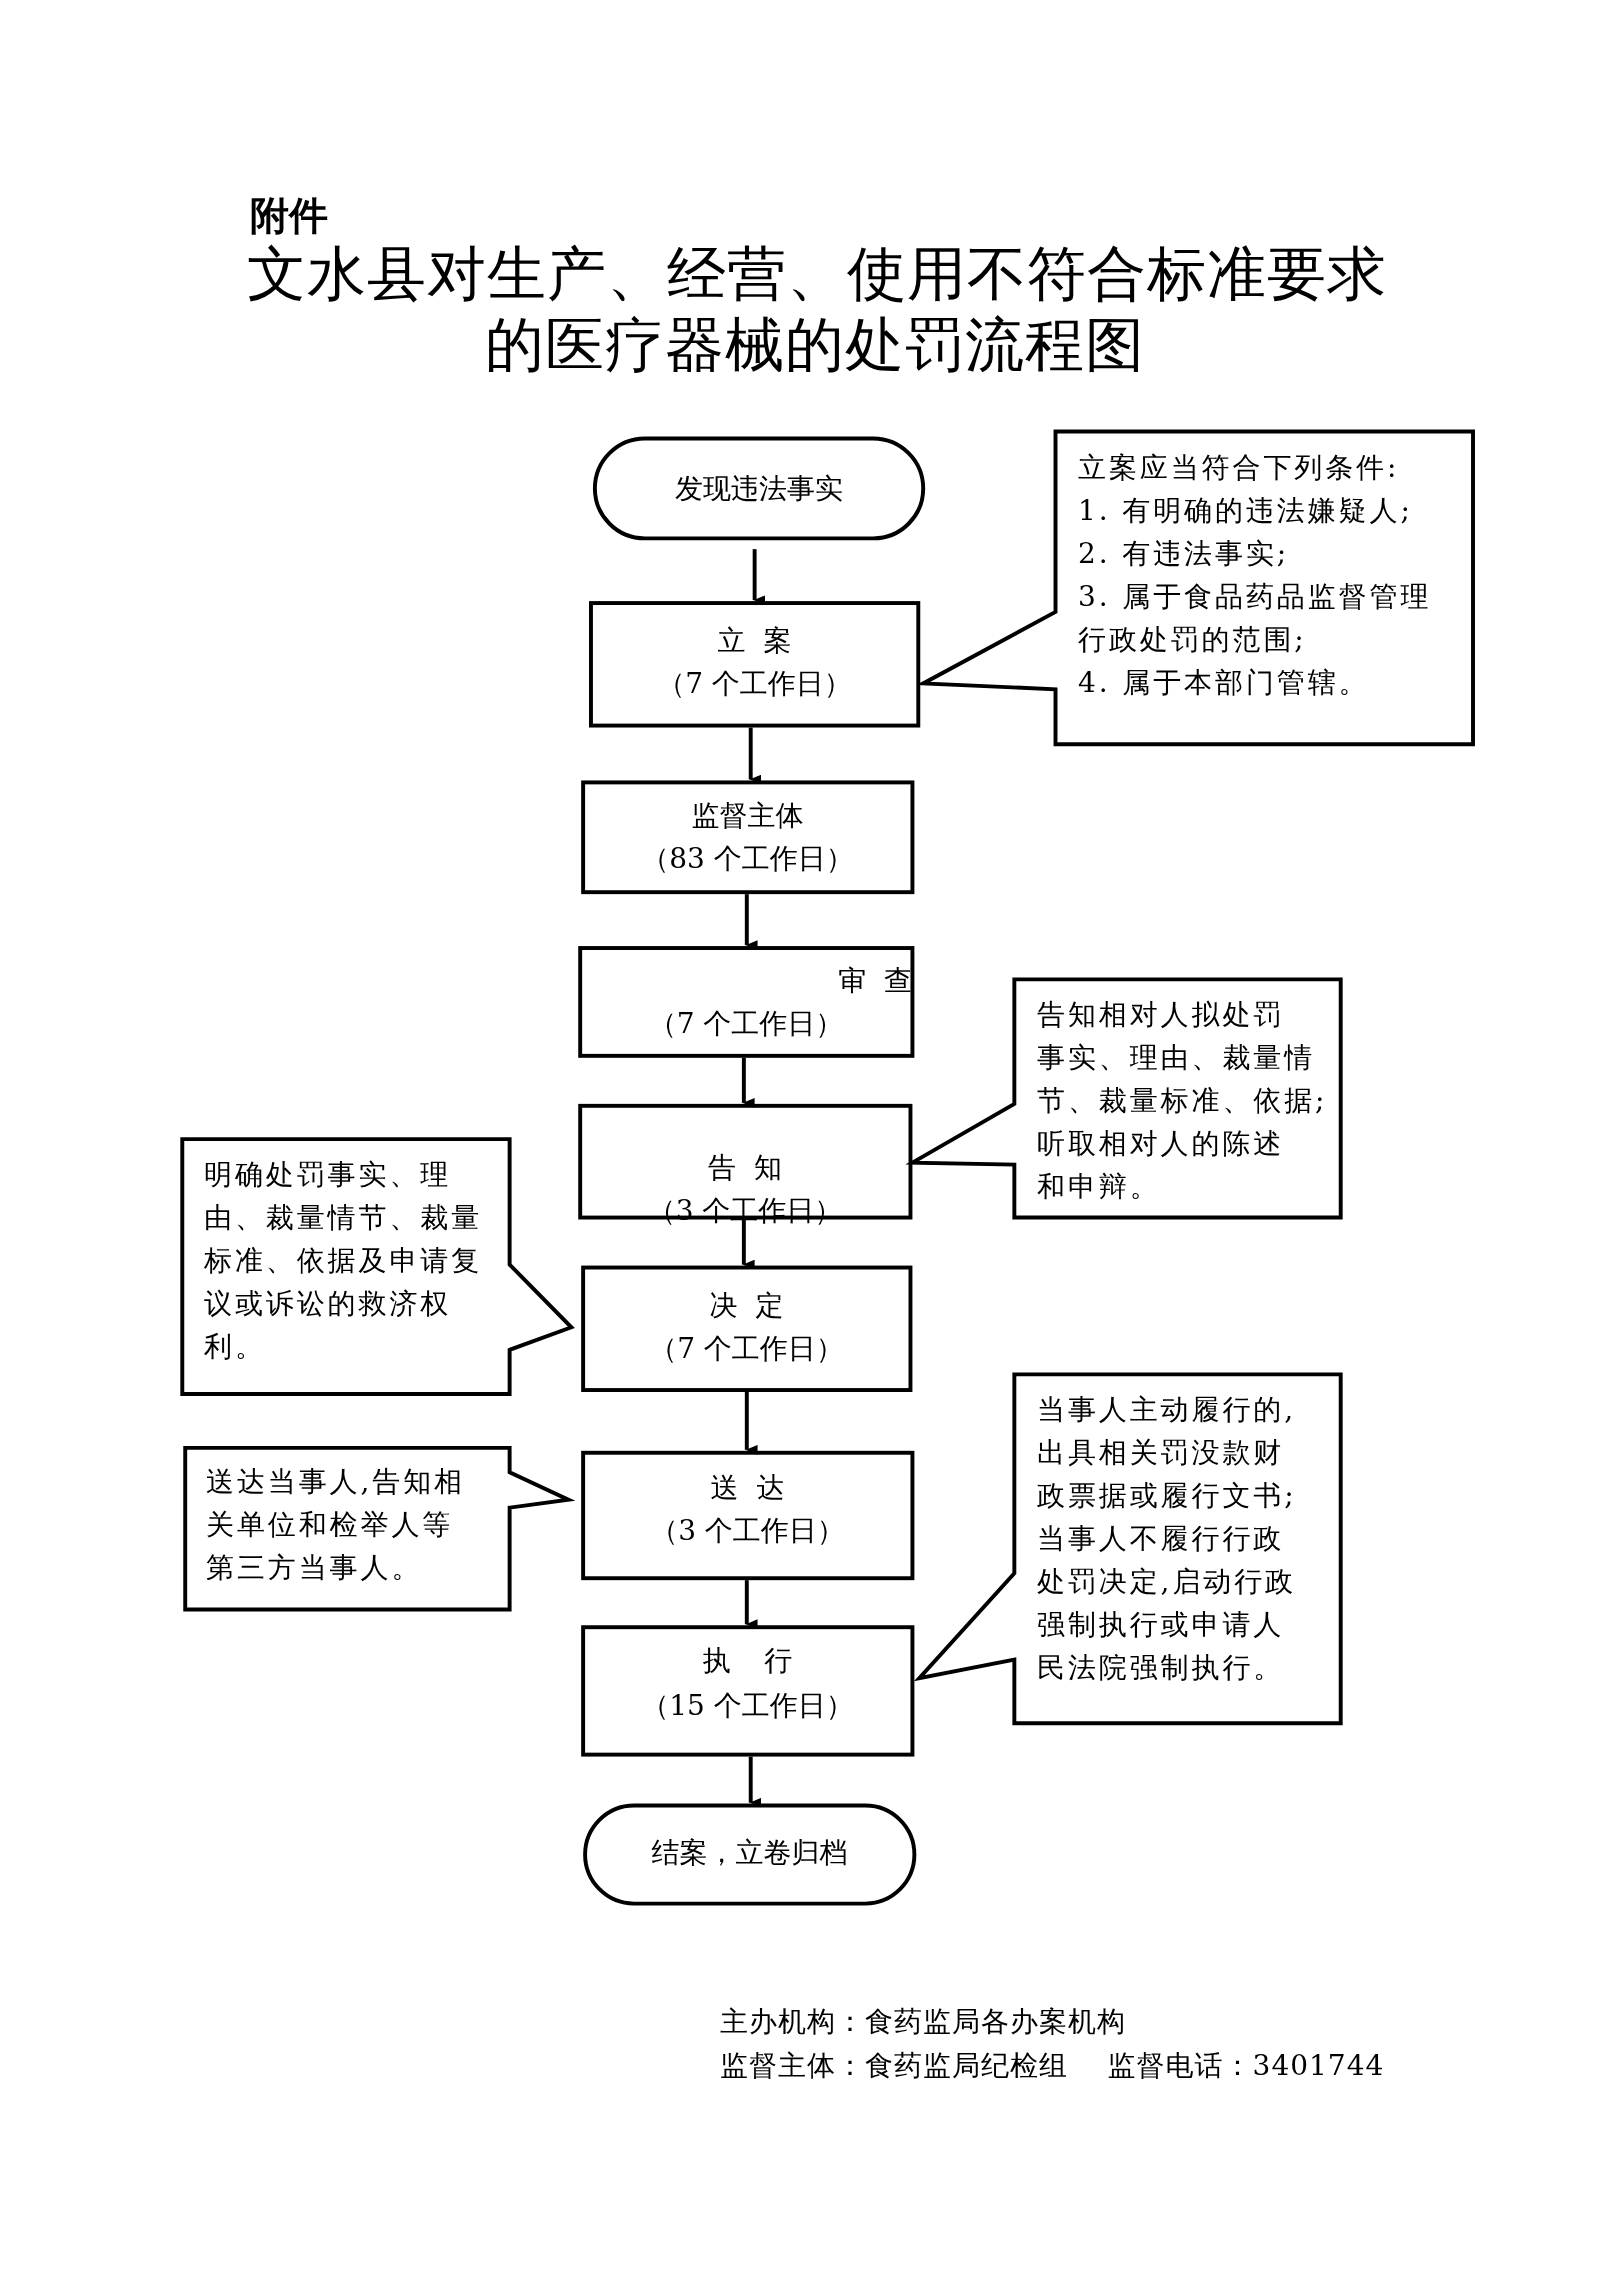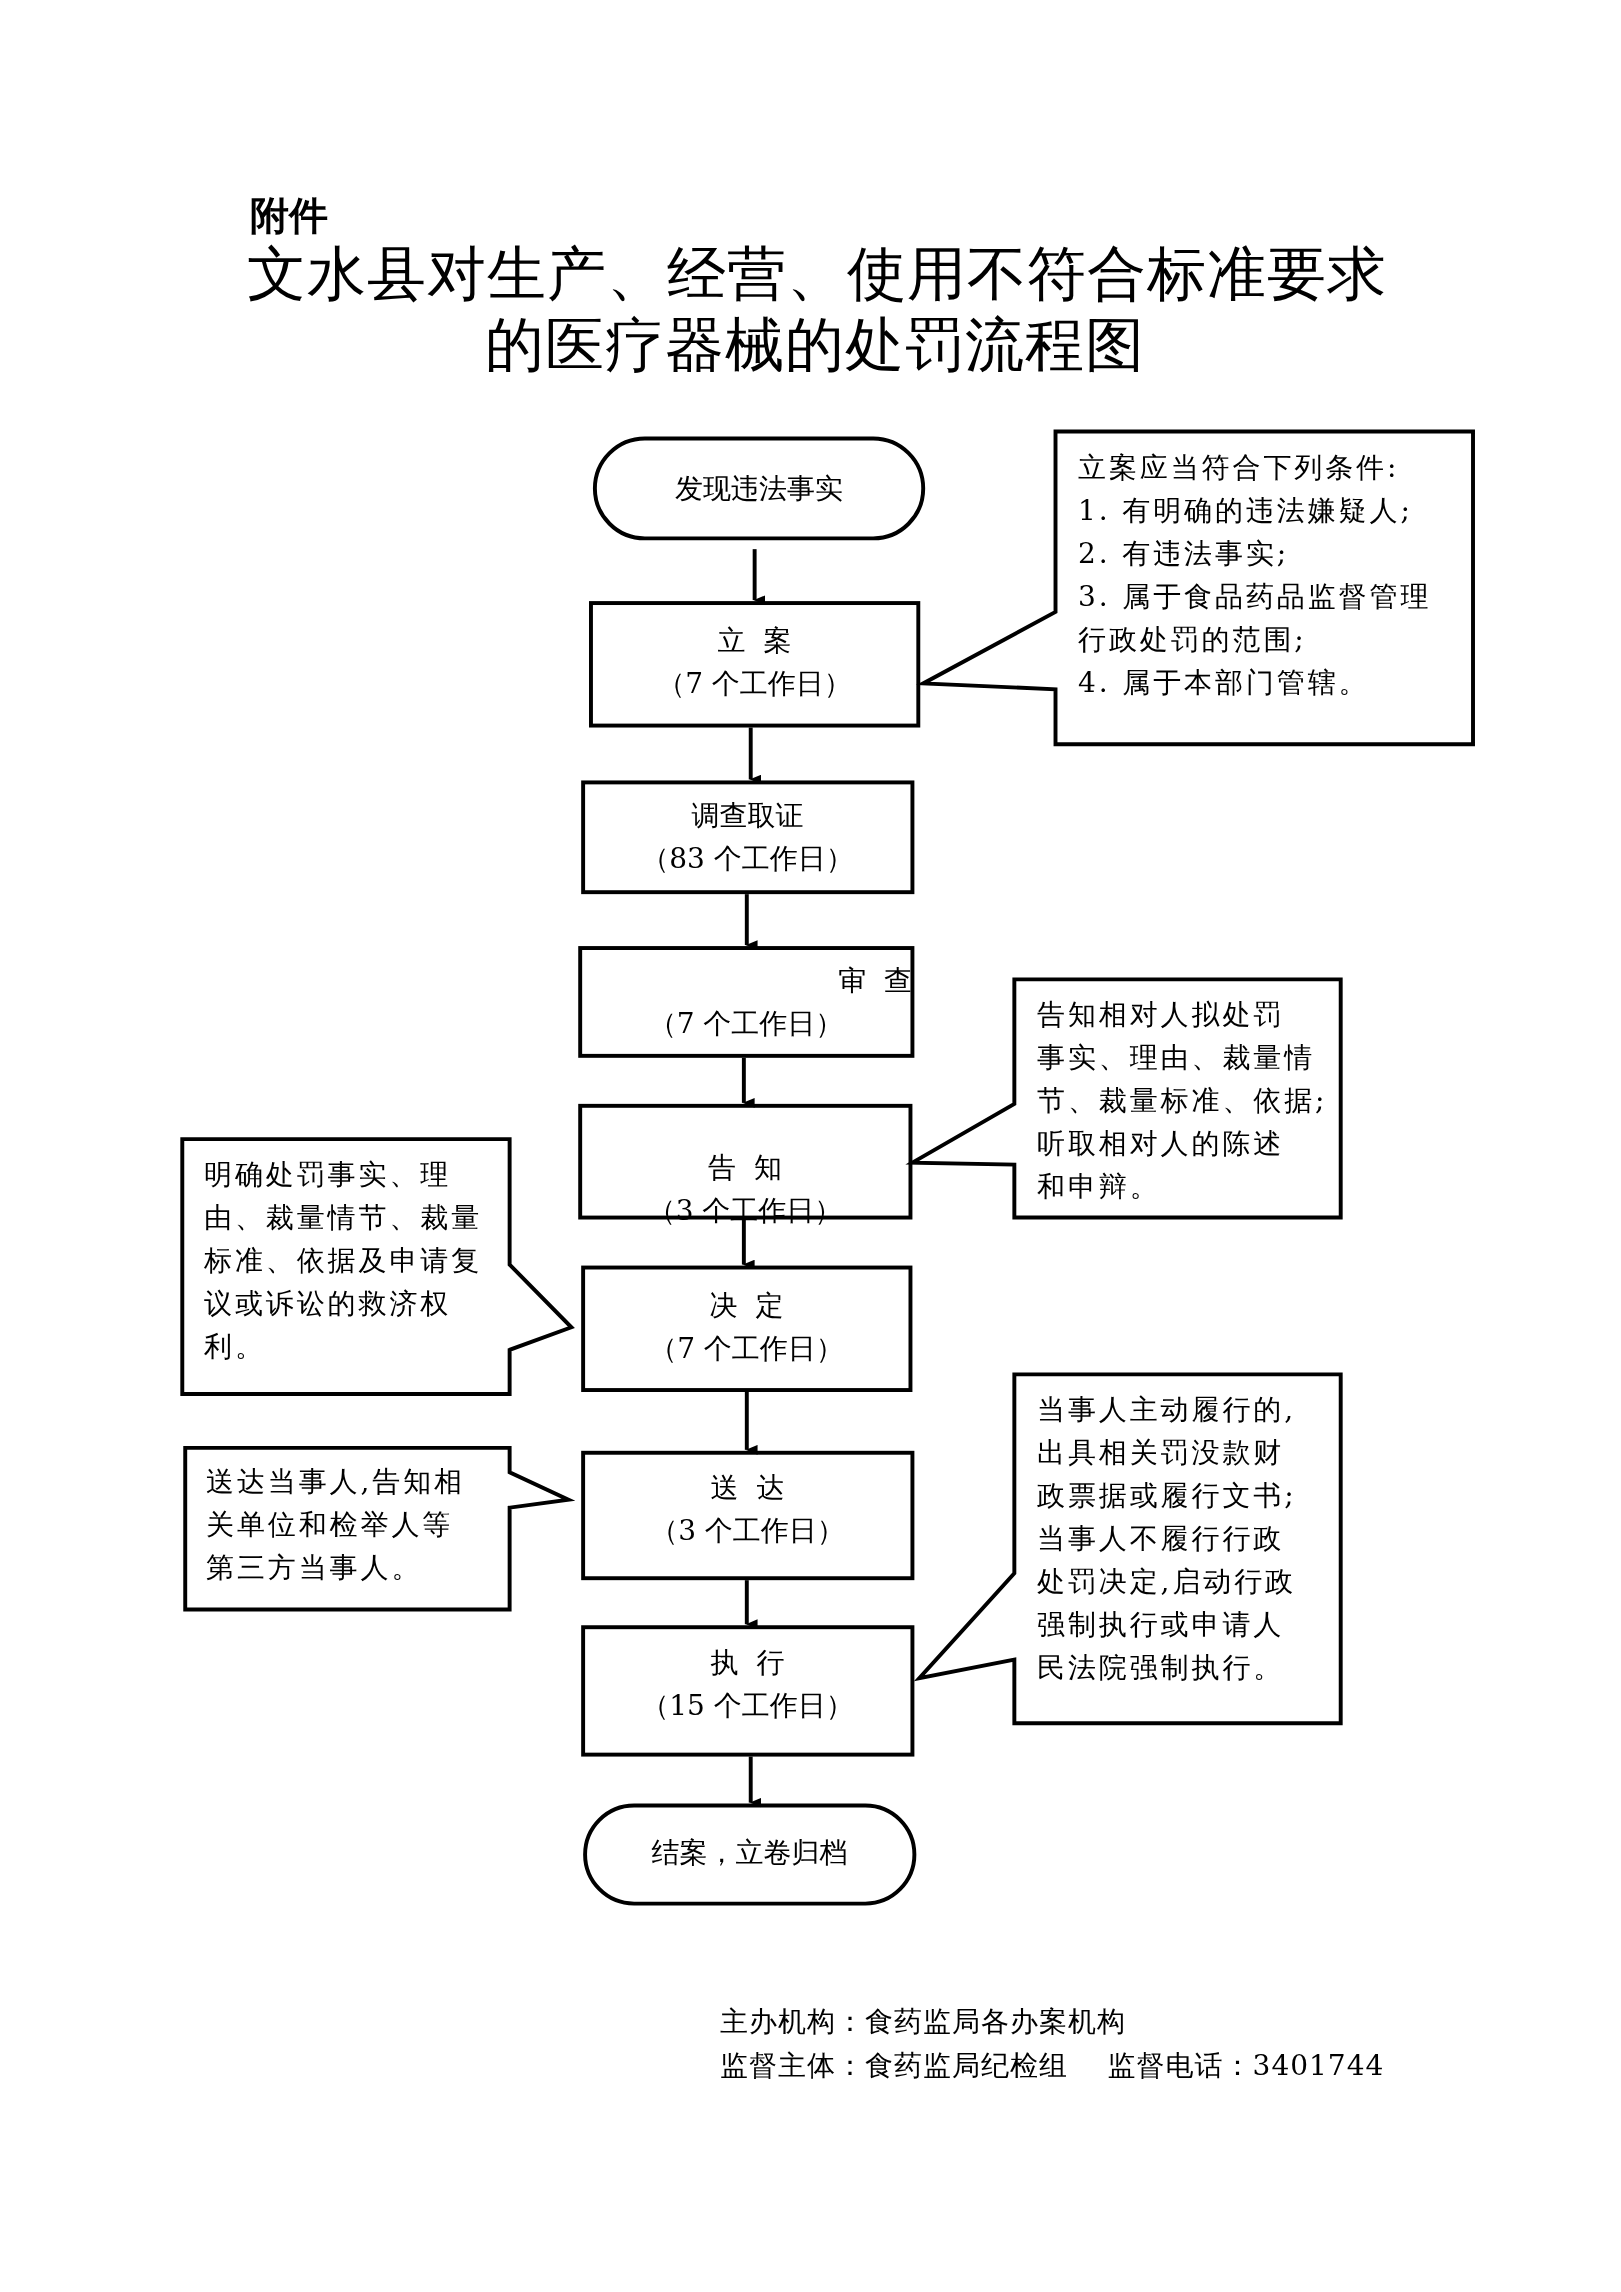--- a/index.html
+++ b/index.html
@@ -61,41 +61,41 @@
   </g>
 </svg>
 
 <div class="node-text" style="left:595px; top:467px; width:328px;">发现违法事实</div>
 
 <div class="node-text" style="left:591px; top:619px; width:327px;">
   <div style="white-space:pre;">立  案</div>
   <div>（7 个工作日）</div>
 </div>
 <div class="node-text" style="left:583px; top:794px; width:329px;">
-  <div style="white-space:pre;">调查取证</div>
+  <div style="white-space:pre;">监督主体</div>
   <div>（83 个工作日）</div>
 </div>
 <div class="node-text" style="left:580px; top:959px; width:332px;">
   <div style="white-space:pre;text-align:right;">审  查</div>
   <div>（7 个工作日）</div>
 </div>
 <div class="node-text" style="left:580px; top:1118px; width:330px;">
   <div style="white-space:pre;margin-top:28px;">告  知</div>
   <div>（3 个工作日）</div>
 </div>
 <div class="node-text" style="left:583px; top:1284px; width:327px;">
   <div style="white-space:pre;">决  定</div>
   <div>（7 个工作日）</div>
 </div>
 <div class="node-text" style="left:583px; top:1466px; width:329px;">
   <div style="white-space:pre;">送  达</div>
   <div>（3 个工作日）</div>
 </div>
 <div class="node-text" style="left:583px; top:1641px; width:329px;">
-  <div style="white-space:pre;">执  行</div>
+  <div style="white-space:pre;font-family:Liberation Mono, monospace;">执  行</div>
   <div>（15 个工作日）</div>
 </div>
 
 <div class="node-text" style="left:585px; top:1831px; width:329px;">结案，立卷归档</div>
 
 <div class="note-text" style="left:1078px; top:446px; width:387px;">立案应当符合下列条件:
 1. 有明确的违法嫌疑人;
 2. 有违法事实;
 3. 属于食品药品监督管理
 行政处罚的范围;

